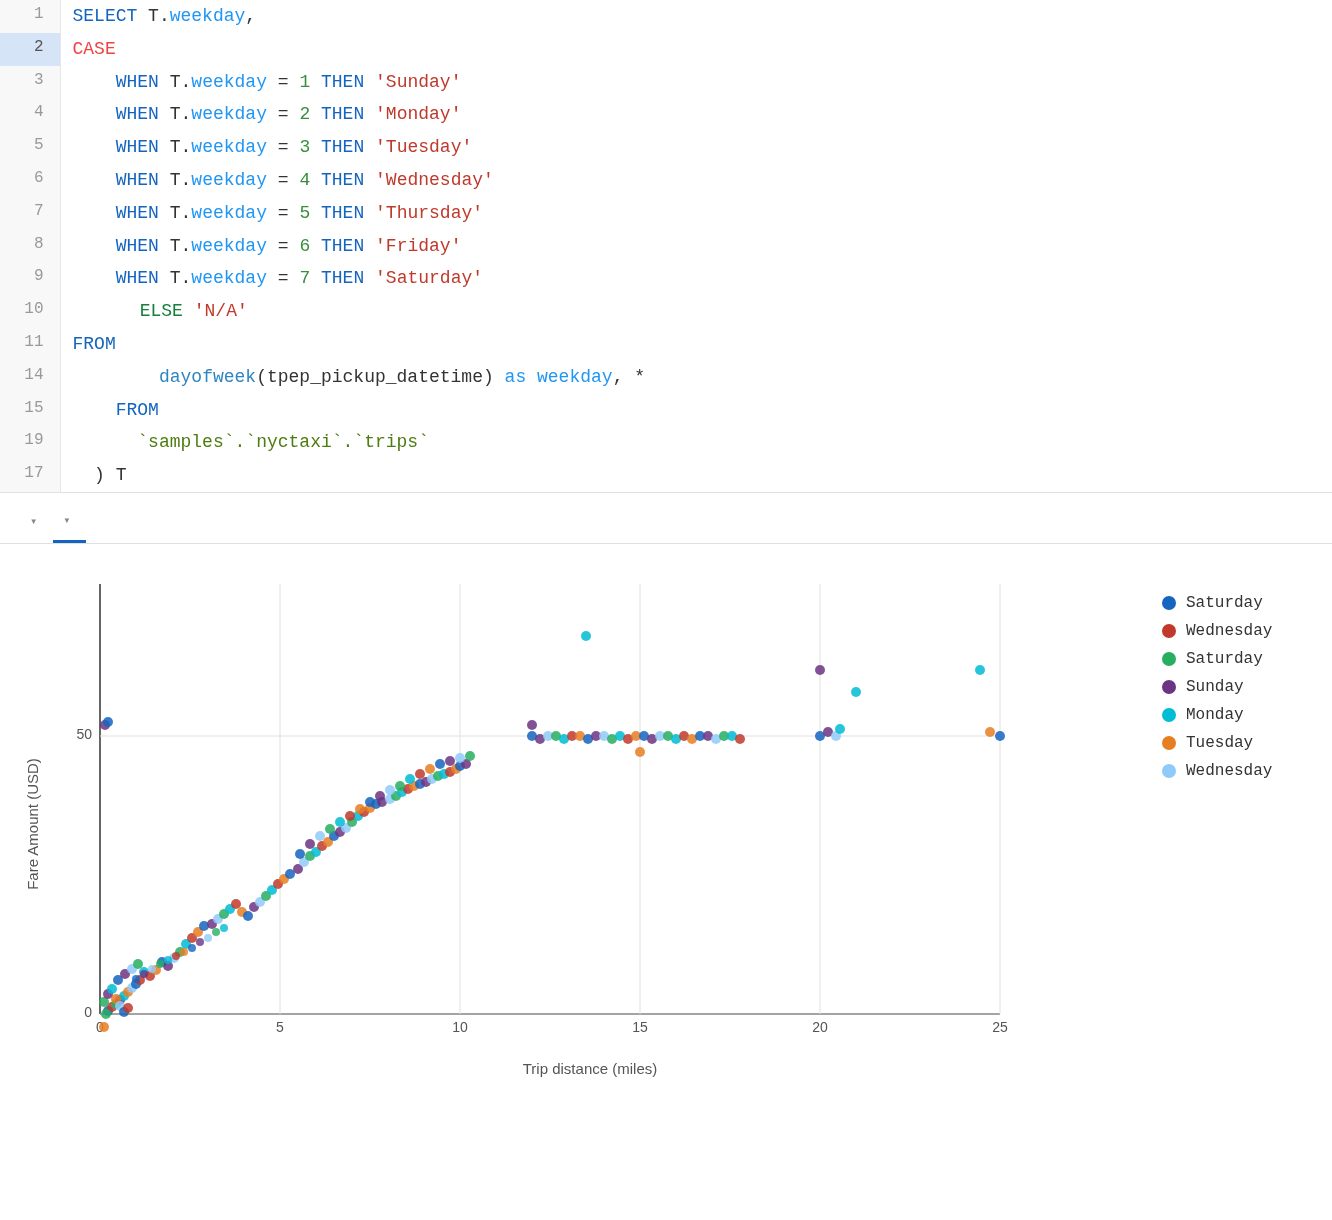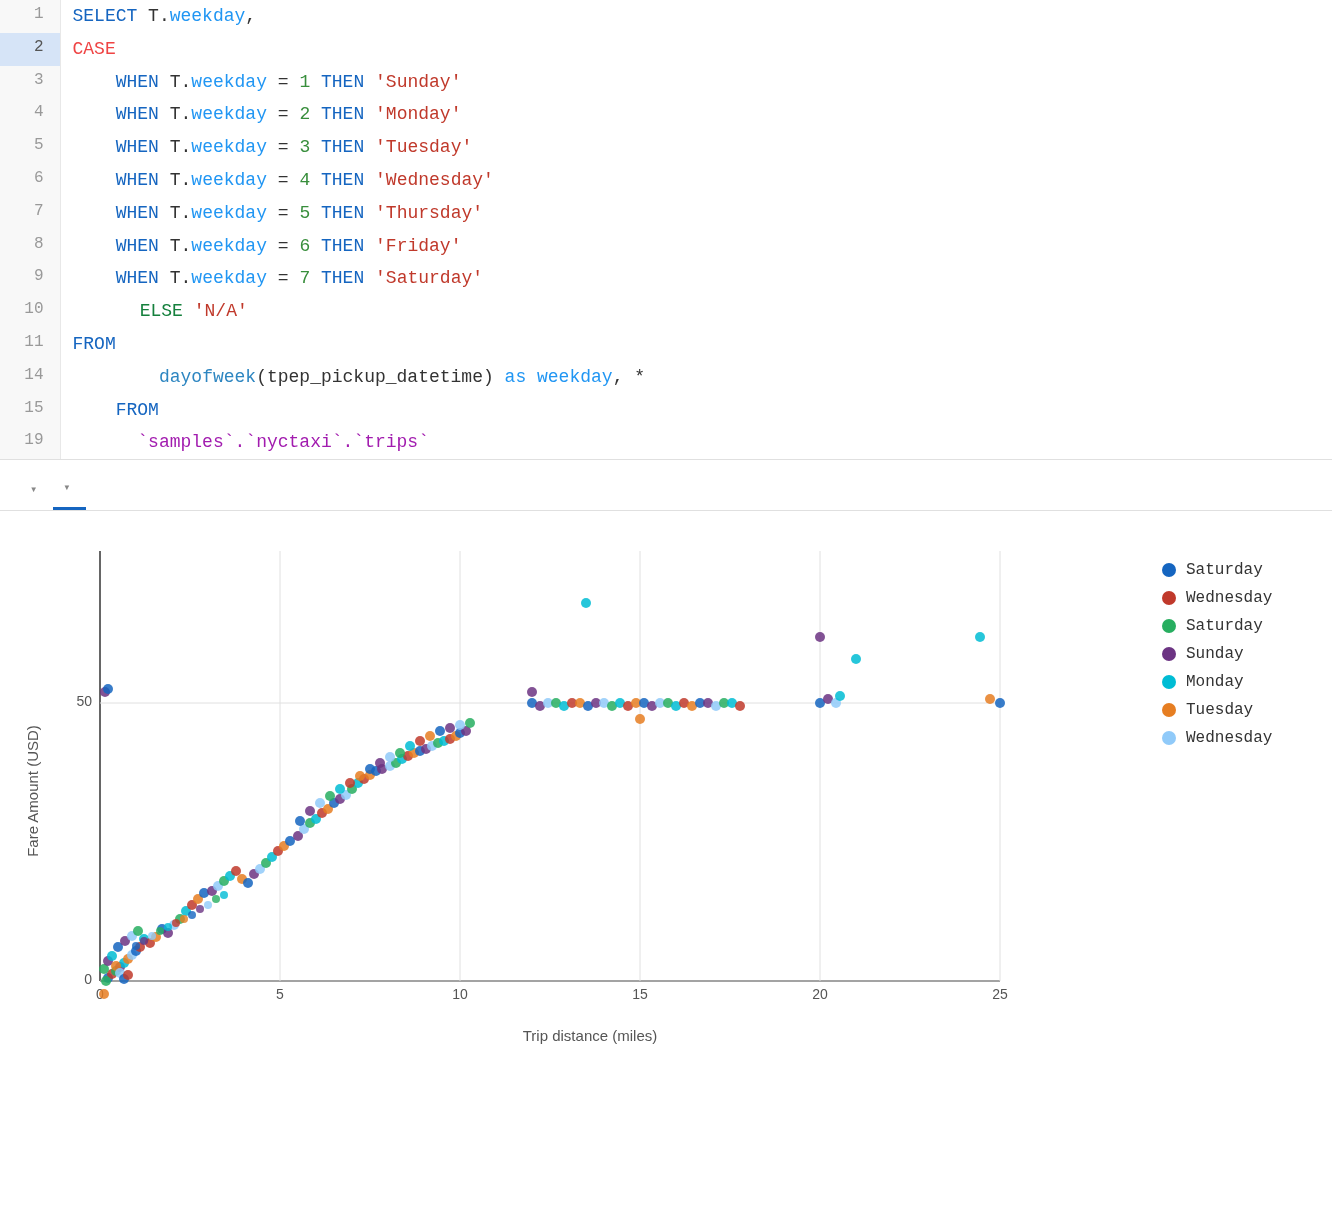--- a/index.html
+++ b/index.html
@@ -169,21 +169,25 @@
         <tr>
           <td class="line-num">14</td>
           <td class="line-content"><span style="color: rgb(51, 51, 51);">        </span><span style="color: rgb(46, 134, 193);">dayofweek</span><span style="color: rgb(51, 51, 51);">(tpep_pickup_datetime) </span><span style="color: rgb(33, 150, 243);">as</span><span style="color: rgb(51, 51, 51);"> </span><span style="color: rgb(33, 150, 243);">weekday</span><span style="color: rgb(51, 51, 51);">, *</span></td>
         </tr>
         <tr>
           <td class="line-num">15</td>
           <td class="line-content"><span style="color: rgb(51, 51, 51);">    </span><span style="color: rgb(21, 101, 192);">FROM</span></td>
         </tr>
         <tr>
           <td class="line-num">19</td>
-          <td class="line-content"><span style="color: rgb(51, 51, 51);">      </span><span style="color: #a21caf;">`samples`.`nyctaxi`.`trips`</span></td>
+          <td class="line-content"><span style="color: rgb(51, 51, 51);">      </span><span style="color: #4d7c0f;">`samples`.`nyctaxi`.`trips`</span></td>
+        </tr>
+        <tr>
+          <td class="line-num">17</td>
+          <td class="line-content"><span style="color: rgb(51, 51, 51);">  ) T</span></td>
         </tr>
       </tbody>
   </table>
 </div>
 
 <div class="results-section">
   <div class="tabs-bar">
     <div class="tab-item">
       <span></span>
       <span class="chevron">▾</span>

